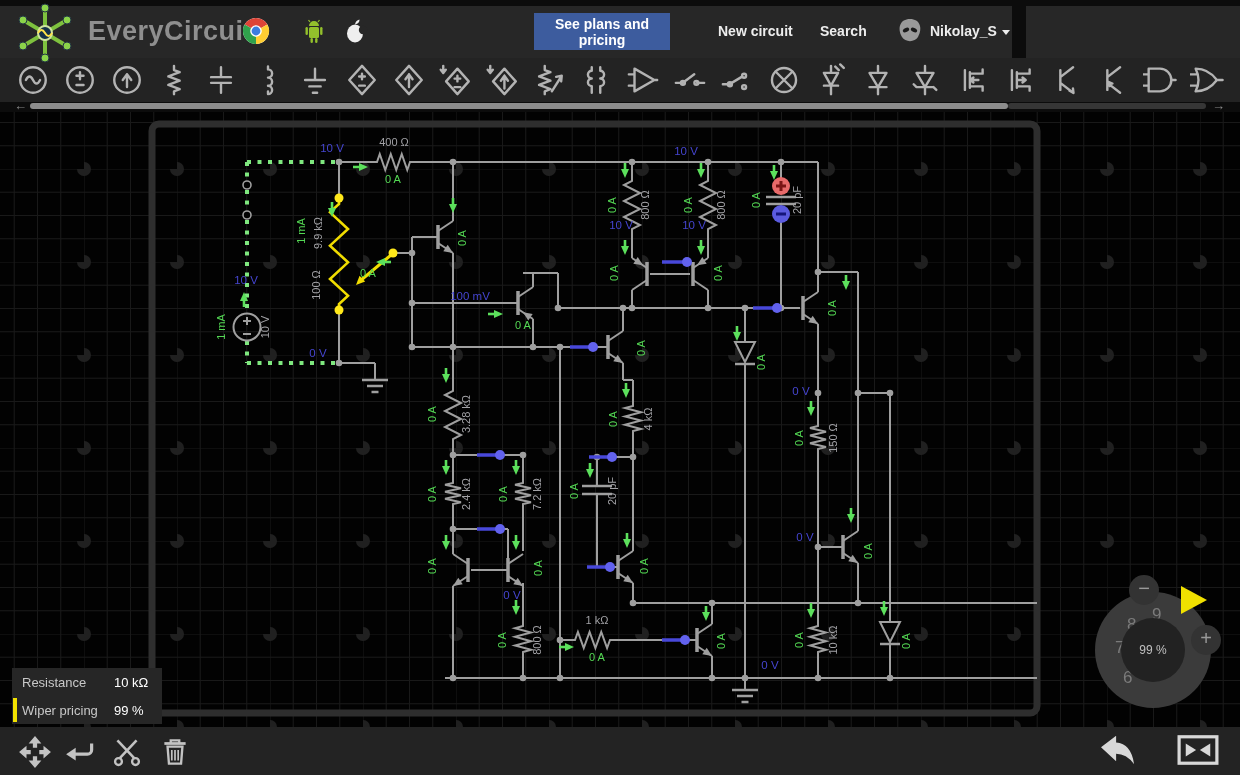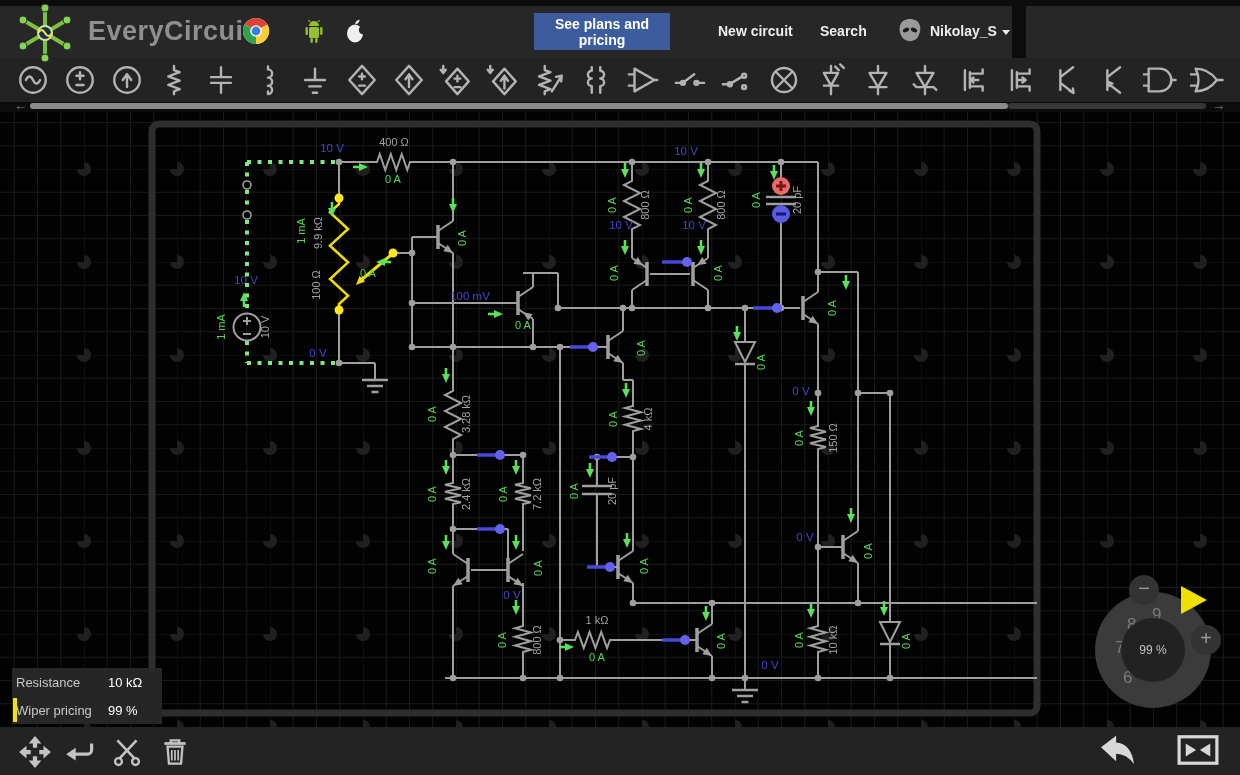--- a/index.html
+++ b/index.html
@@ -45,21 +45,21 @@
 
   
   #canvas-wrap { position:absolute; left:0; top:112px; width:1240px; height:615px; background:#020202; }
   svg text { user-select:none; }
   .lv { fill:#a2a2a6; font-size:11px; font-family:"Liberation Sans",sans-serif; }
   .lc { fill:#54d854; font-size:11px; font-family:"Liberation Sans",sans-serif; }
   .lb { fill:#4545cf; font-size:11.5px; font-family:"Liberation Sans",sans-serif; }
 
   
   #inspector { position:absolute; left:12px; top:668px; width:150px; height:56px; background:#262626; z-index:6; }
-  .insp-row { position:relative; height:28px; display:flex; align-items:center; padding-left:4px; }
+  .insp-row { position:relative; height:28px; display:flex; align-items:center; padding-left:10px; }
   .insp-label { color:#c8c8c8; font-size:13px; width:92px; }
   .insp-value { color:#ffffff; font-size:13px; }
   .insp-marker { position:absolute; left:1px; top:2px; width:4px; height:24px; background:#f2e200; display:none; }
   .insp-row.sel .insp-marker { display:block; }
 
   
   #knob { position:absolute; left:1095px; top:592px; width:116px; height:116px; border-radius:50%; background:#3b3b3b; z-index:5; cursor:pointer; }
   #knob-inner { position:absolute; left:26px; top:26px; width:64px; height:64px; border-radius:50%; background:#222; display:flex; align-items:center; justify-content:center; color:#c0c0c0; font-size:12px; }
   .knob-tick { position:absolute; color:#7b7b7b; font-size:17px; }
   .kbtn { position:absolute; width:30px; height:30px; border-radius:50%; background:#333; color:#999; font-size:20px; text-align:center; line-height:27px; z-index:6; cursor:pointer; }

